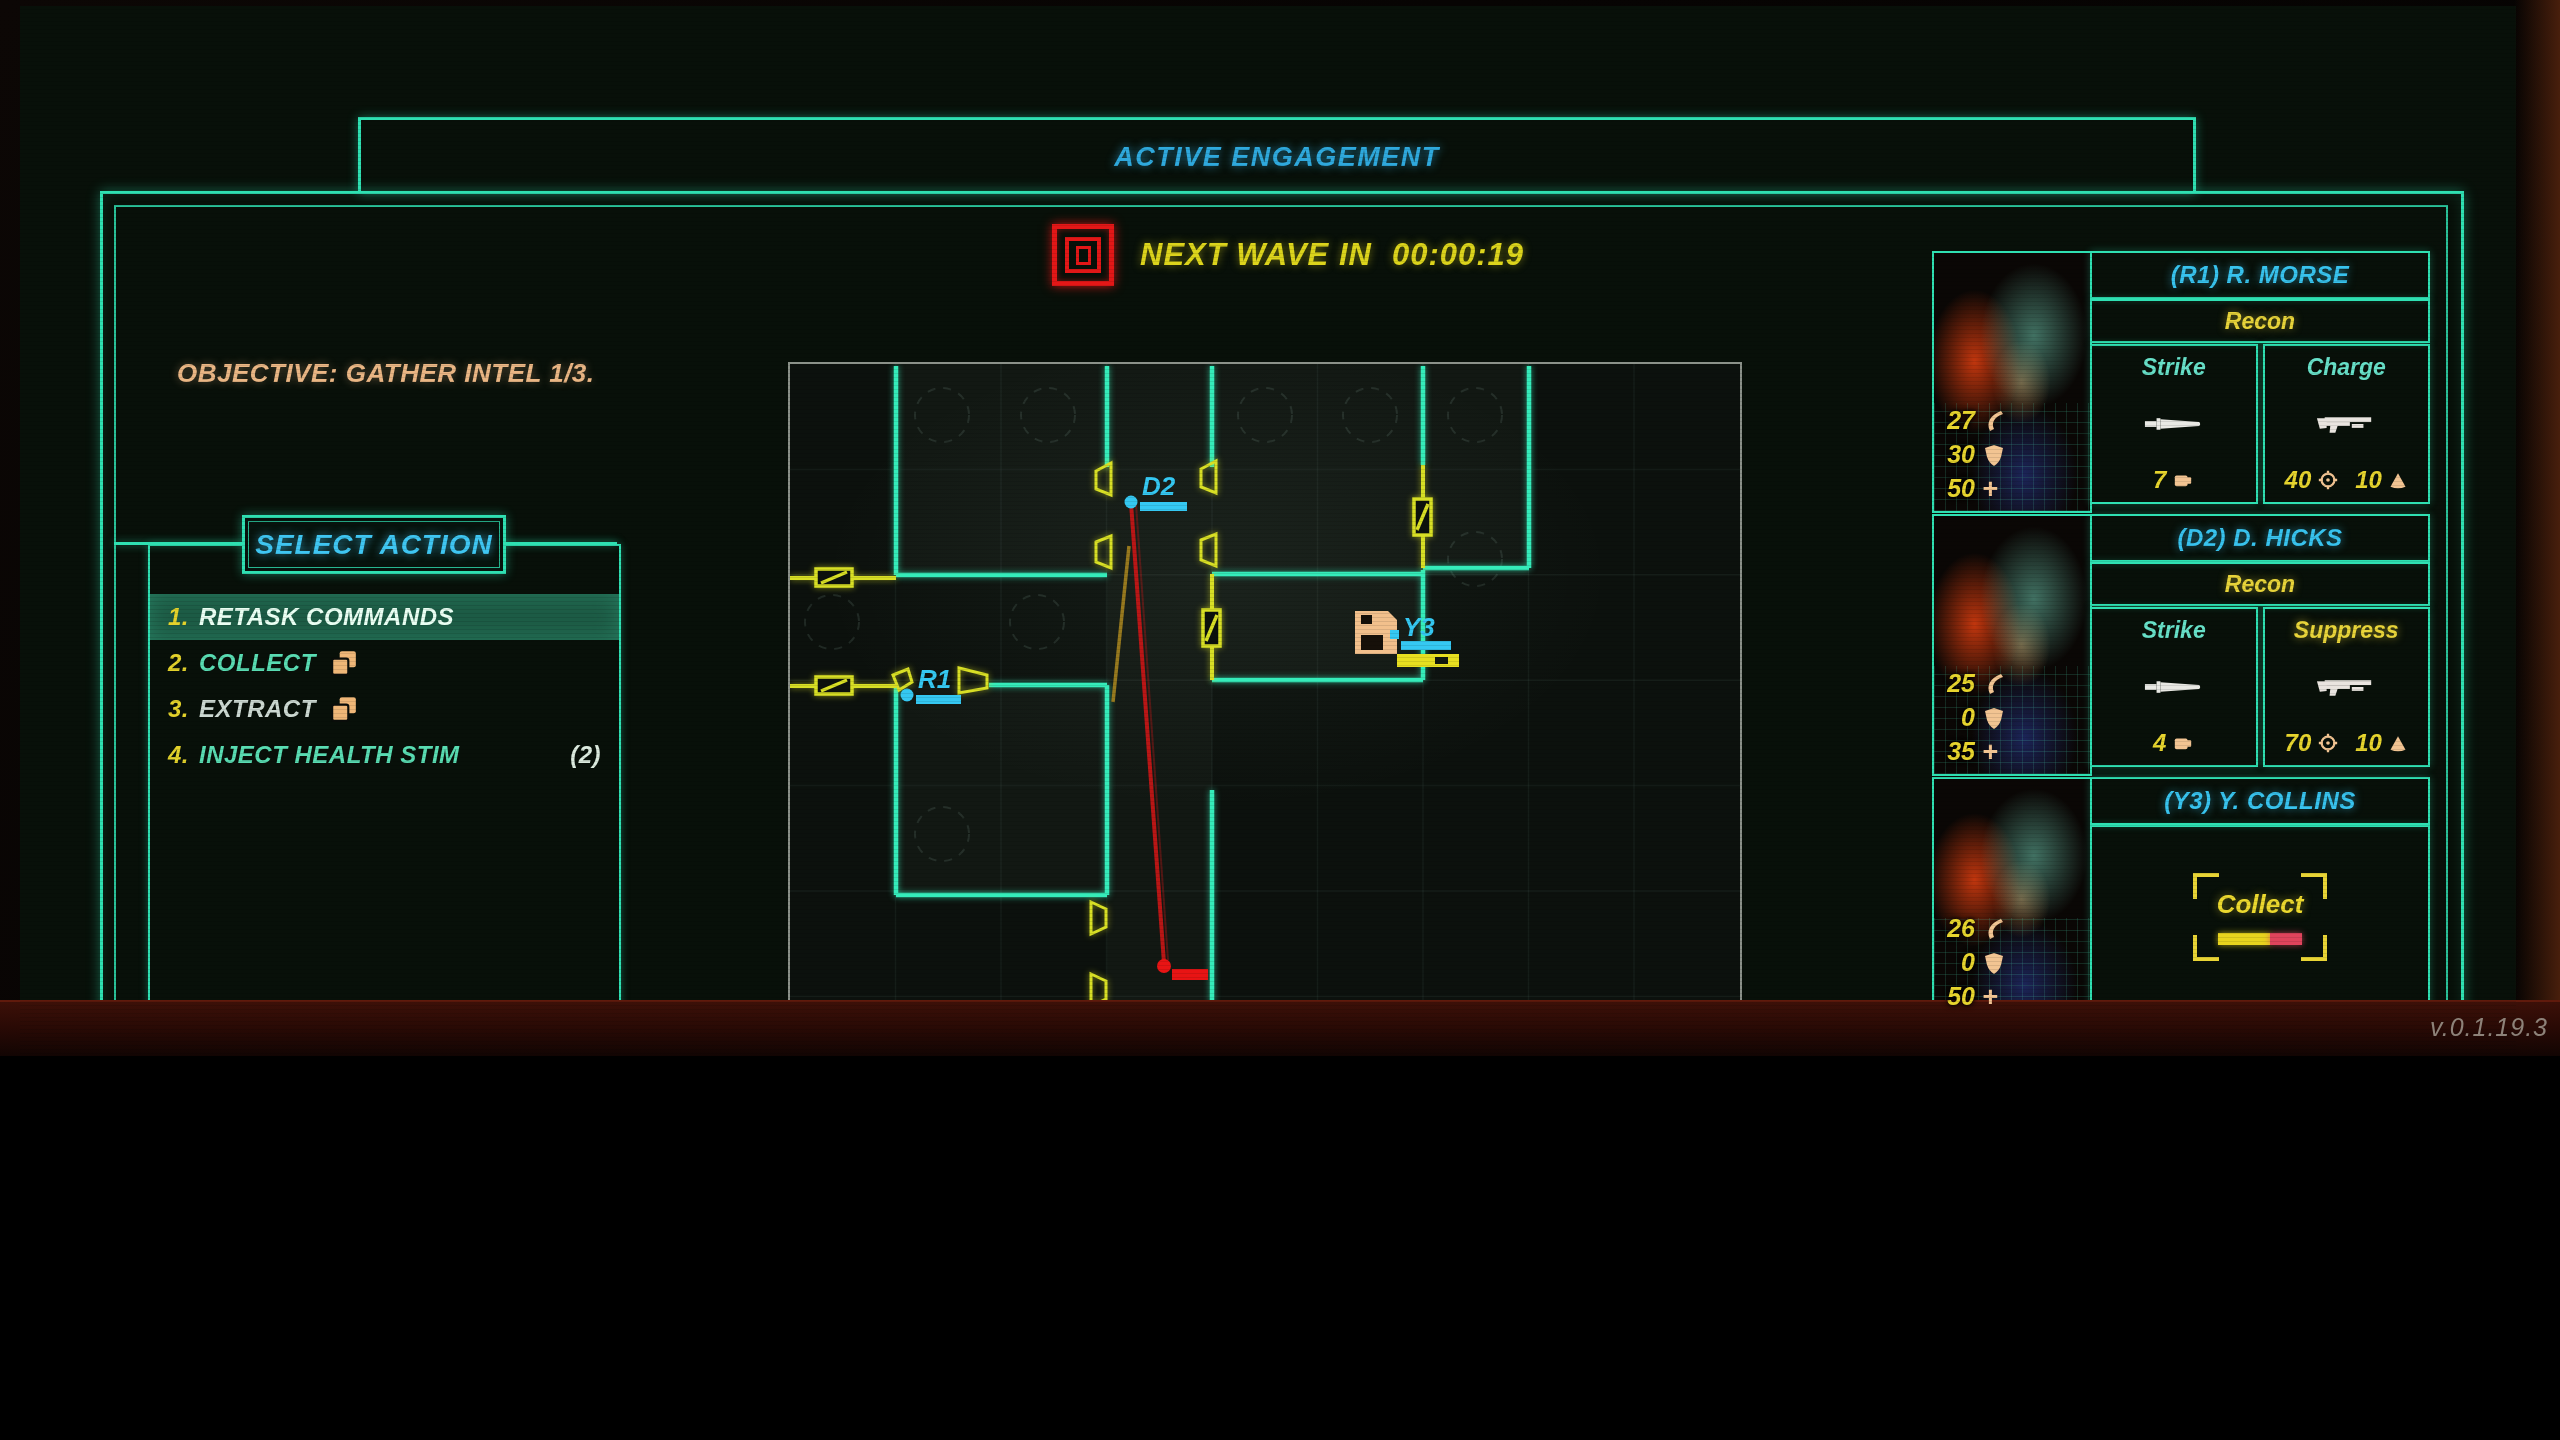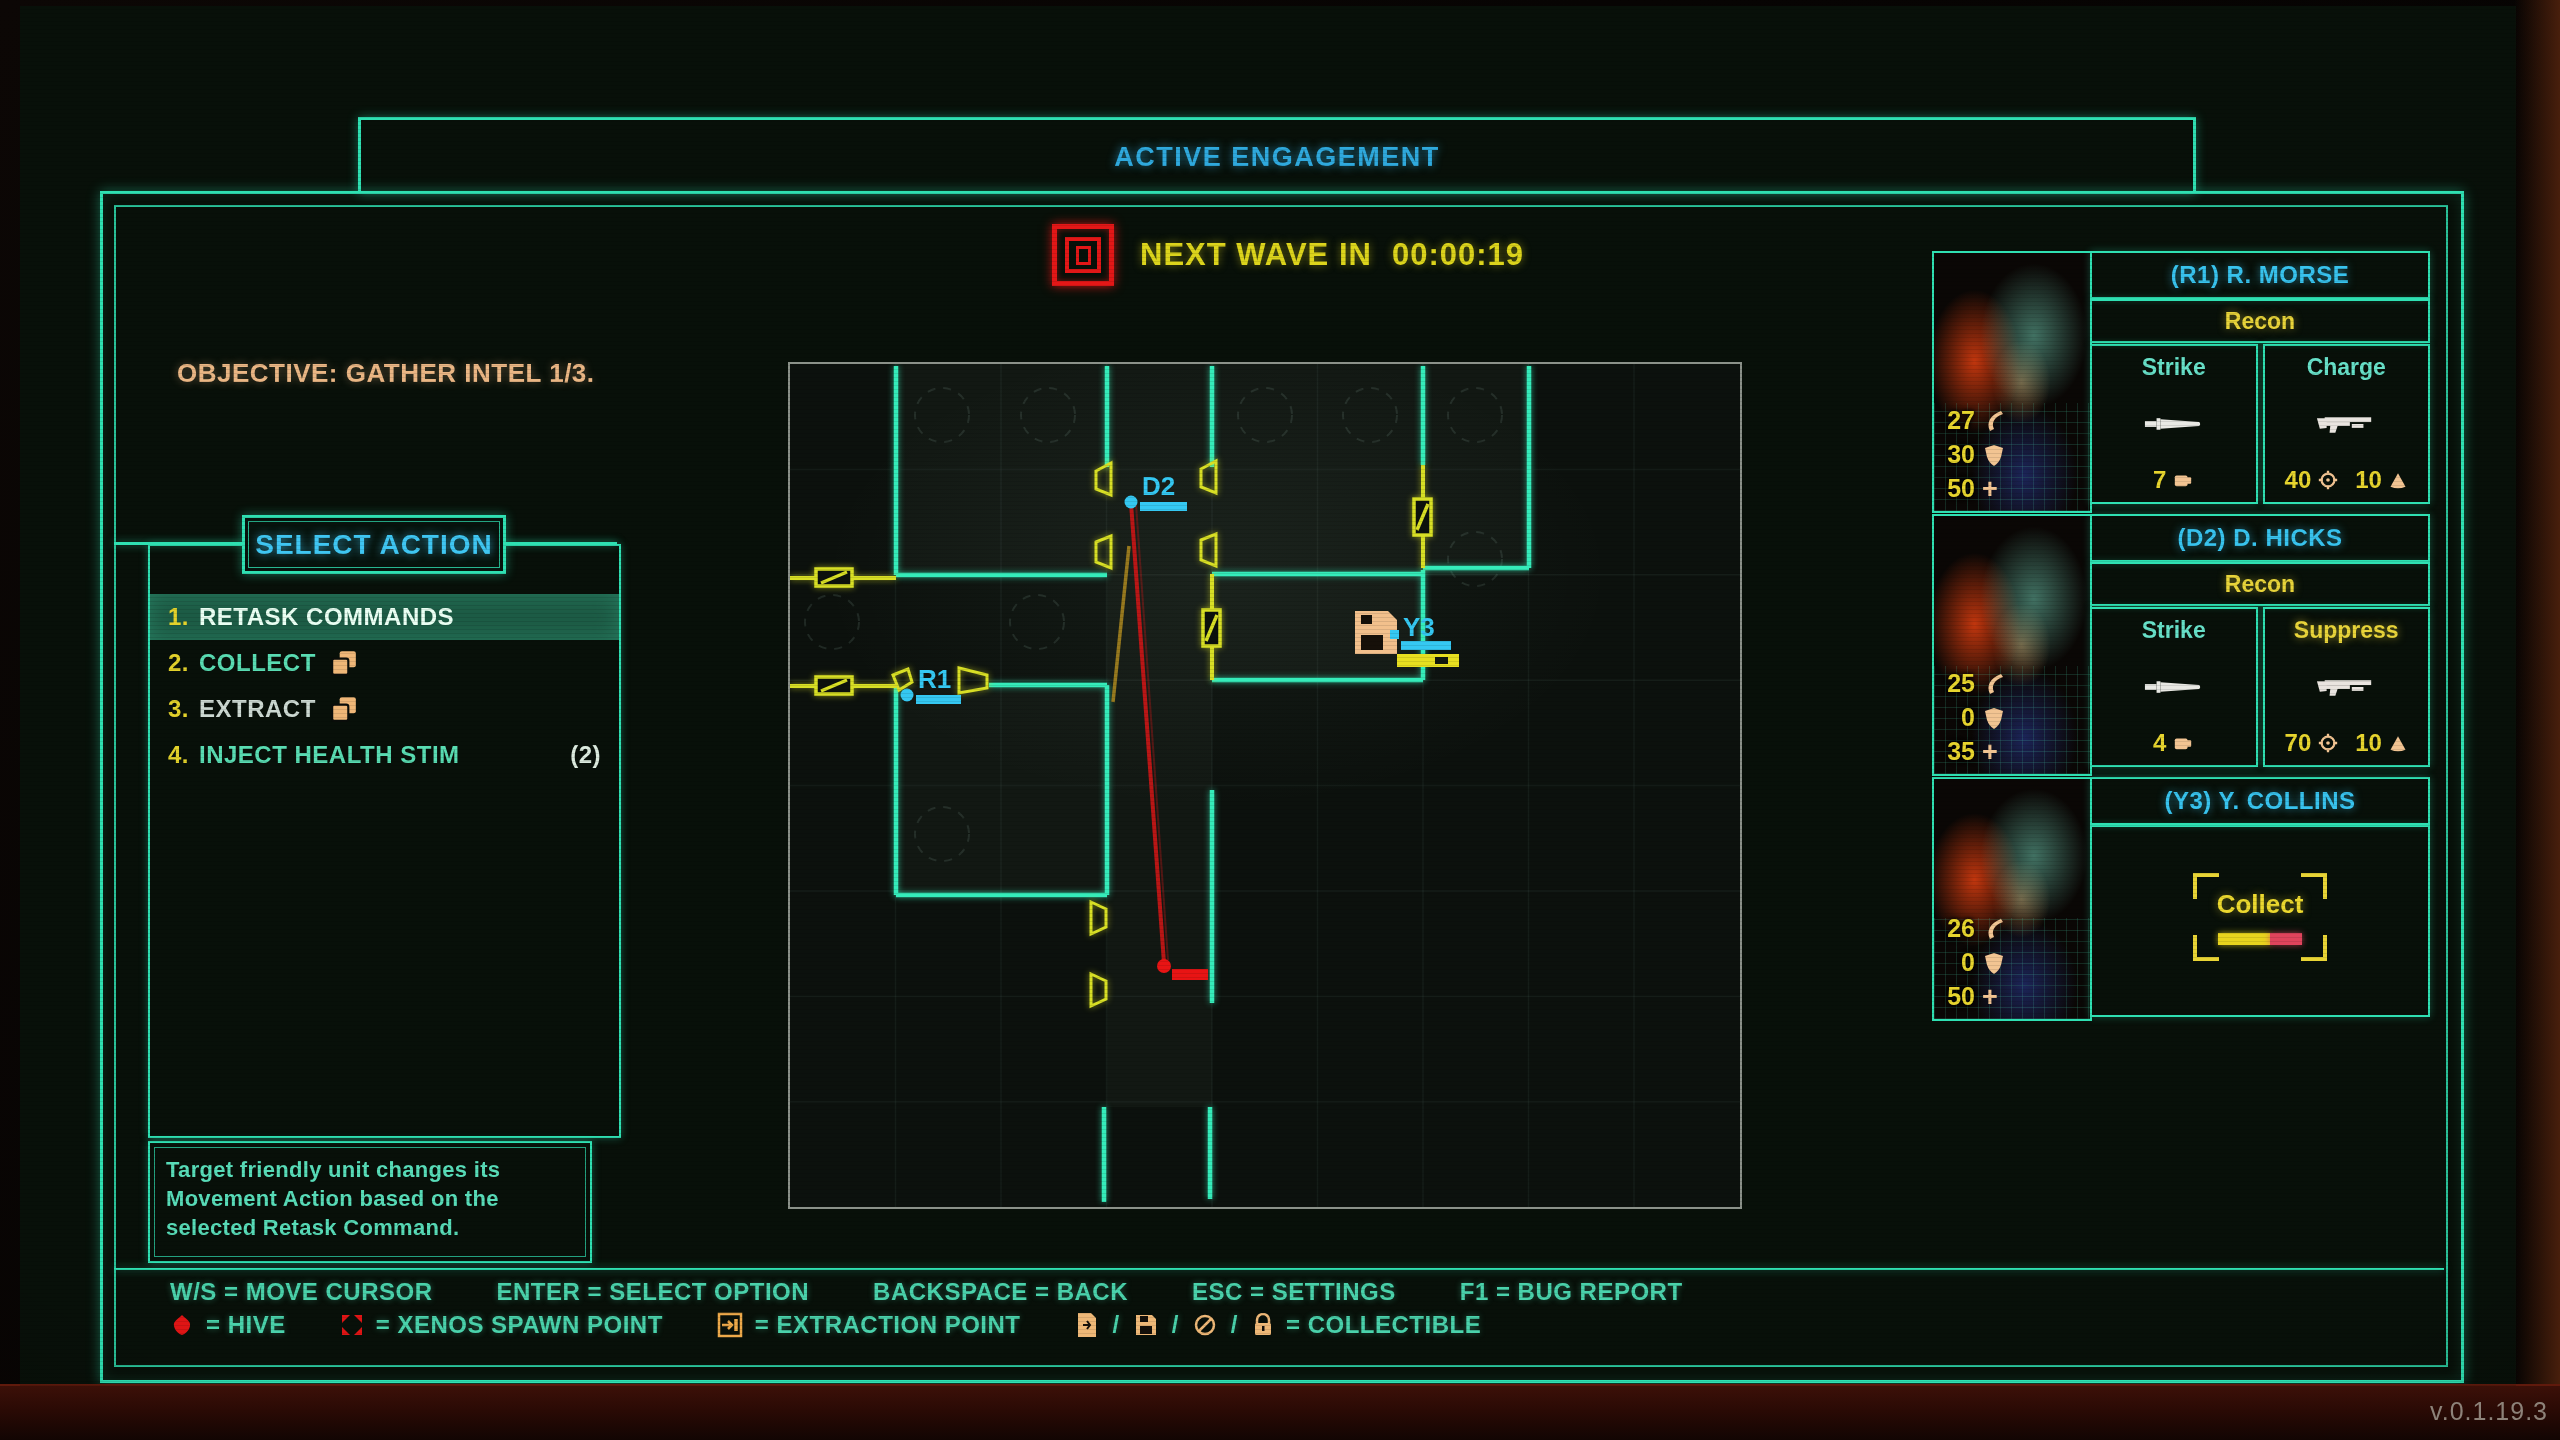--- a/index.html
+++ b/index.html
@@ -1,18 +1,18 @@
 <!DOCTYPE html>
 <html><head>
 <meta charset="utf-8">
 <style>
   html,body{margin:0;padding:0;background:#000;}
-  #stage{position:relative;width:2560px;height:1440px;overflow:hidden;
+  #stage{position:relative;width:2560px;height:1056px;overflow:hidden;
          background:linear-gradient(135deg,#0c0705 0%,#070403 40%,#050302 100%);
-         font-family:"Liberation Sans",sans-serif;}
+         font-family:"Liberation Sans",sans-serif;font-style:italic;}
   
   .bezel-right{position:absolute;right:0;top:0;width:46px;height:100%;
 , background:linear-gradient(90deg,rgba(40,18,8,.0),rgba(70,30,12,.8));
     background:linear-gradient(90deg,rgba(30,14,7,0),rgba(84,36,14,.85));}
   .bezel-bottom{position:absolute;left:0;bottom:0;width:100%;height:54px;
     background:linear-gradient(180deg,#3c1008 0%,#2a0a05 45%,#120503 100%);
     border-top:2px solid #601a0c;}
   .version{position:absolute;right:12px;bottom:14px;color:#8d8279;font-size:25px;
     letter-spacing:1px;z-index:9;}
   

